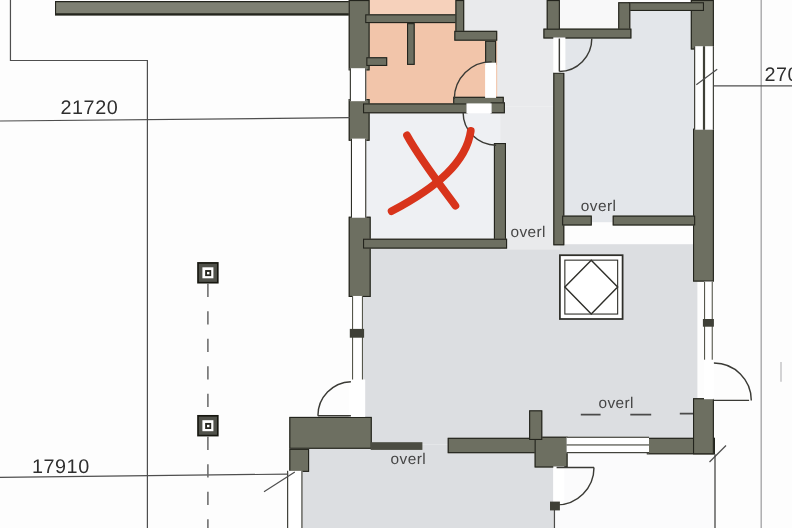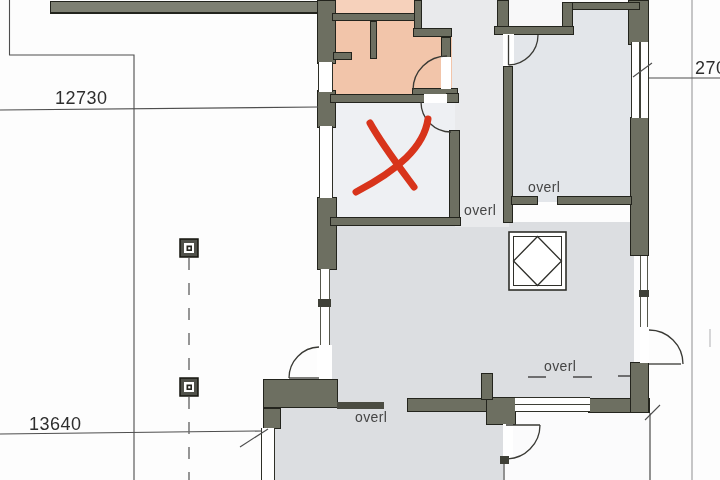--- a/index.html
+++ b/index.html
@@ -138,21 +138,21 @@
     <path d="M504,459 V480" fill="none" stroke="#4a4a48" stroke-width="1.2"></path>
     <rect x="500" y="456" width="9" height="8" fill="#3f4037"></rect>
     <path d="M650,413 V480" fill="none" stroke="#4a4a48" stroke-width="1.2"></path>
 
     <g>
       <path d="M370,123 C381,143 397,164 414,187" fill="none" stroke="#d8341b" stroke-width="7" stroke-linecap="round"></path>
       <path d="M428,119 C424,147 398,170 356,192" fill="none" stroke="#d8341b" stroke-width="7" stroke-linecap="round"></path>
     </g>
   </svg>
 
-  <div class="dimtext" style="left:55px;top:88px;">12730</div>
-  <div class="dimtext" style="left:29px;top:414px;">13640</div>
+  <div class="dimtext" style="left:55px;top:88px;">21720</div>
+  <div class="dimtext" style="left:29px;top:414px;">17910</div>
   <div class="dimtext" style="left:695px;top:58px;">270</div>
   <div class="overl" style="left:464px;top:202px;">overl</div>
   <div class="overl" style="left:528px;top:179px;">overl</div>
   <div class="overl" style="left:544px;top:358px;">overl</div>
   <div class="overl" style="left:355px;top:409px;">overl</div>
 
 </div>
 
 </body></html>

